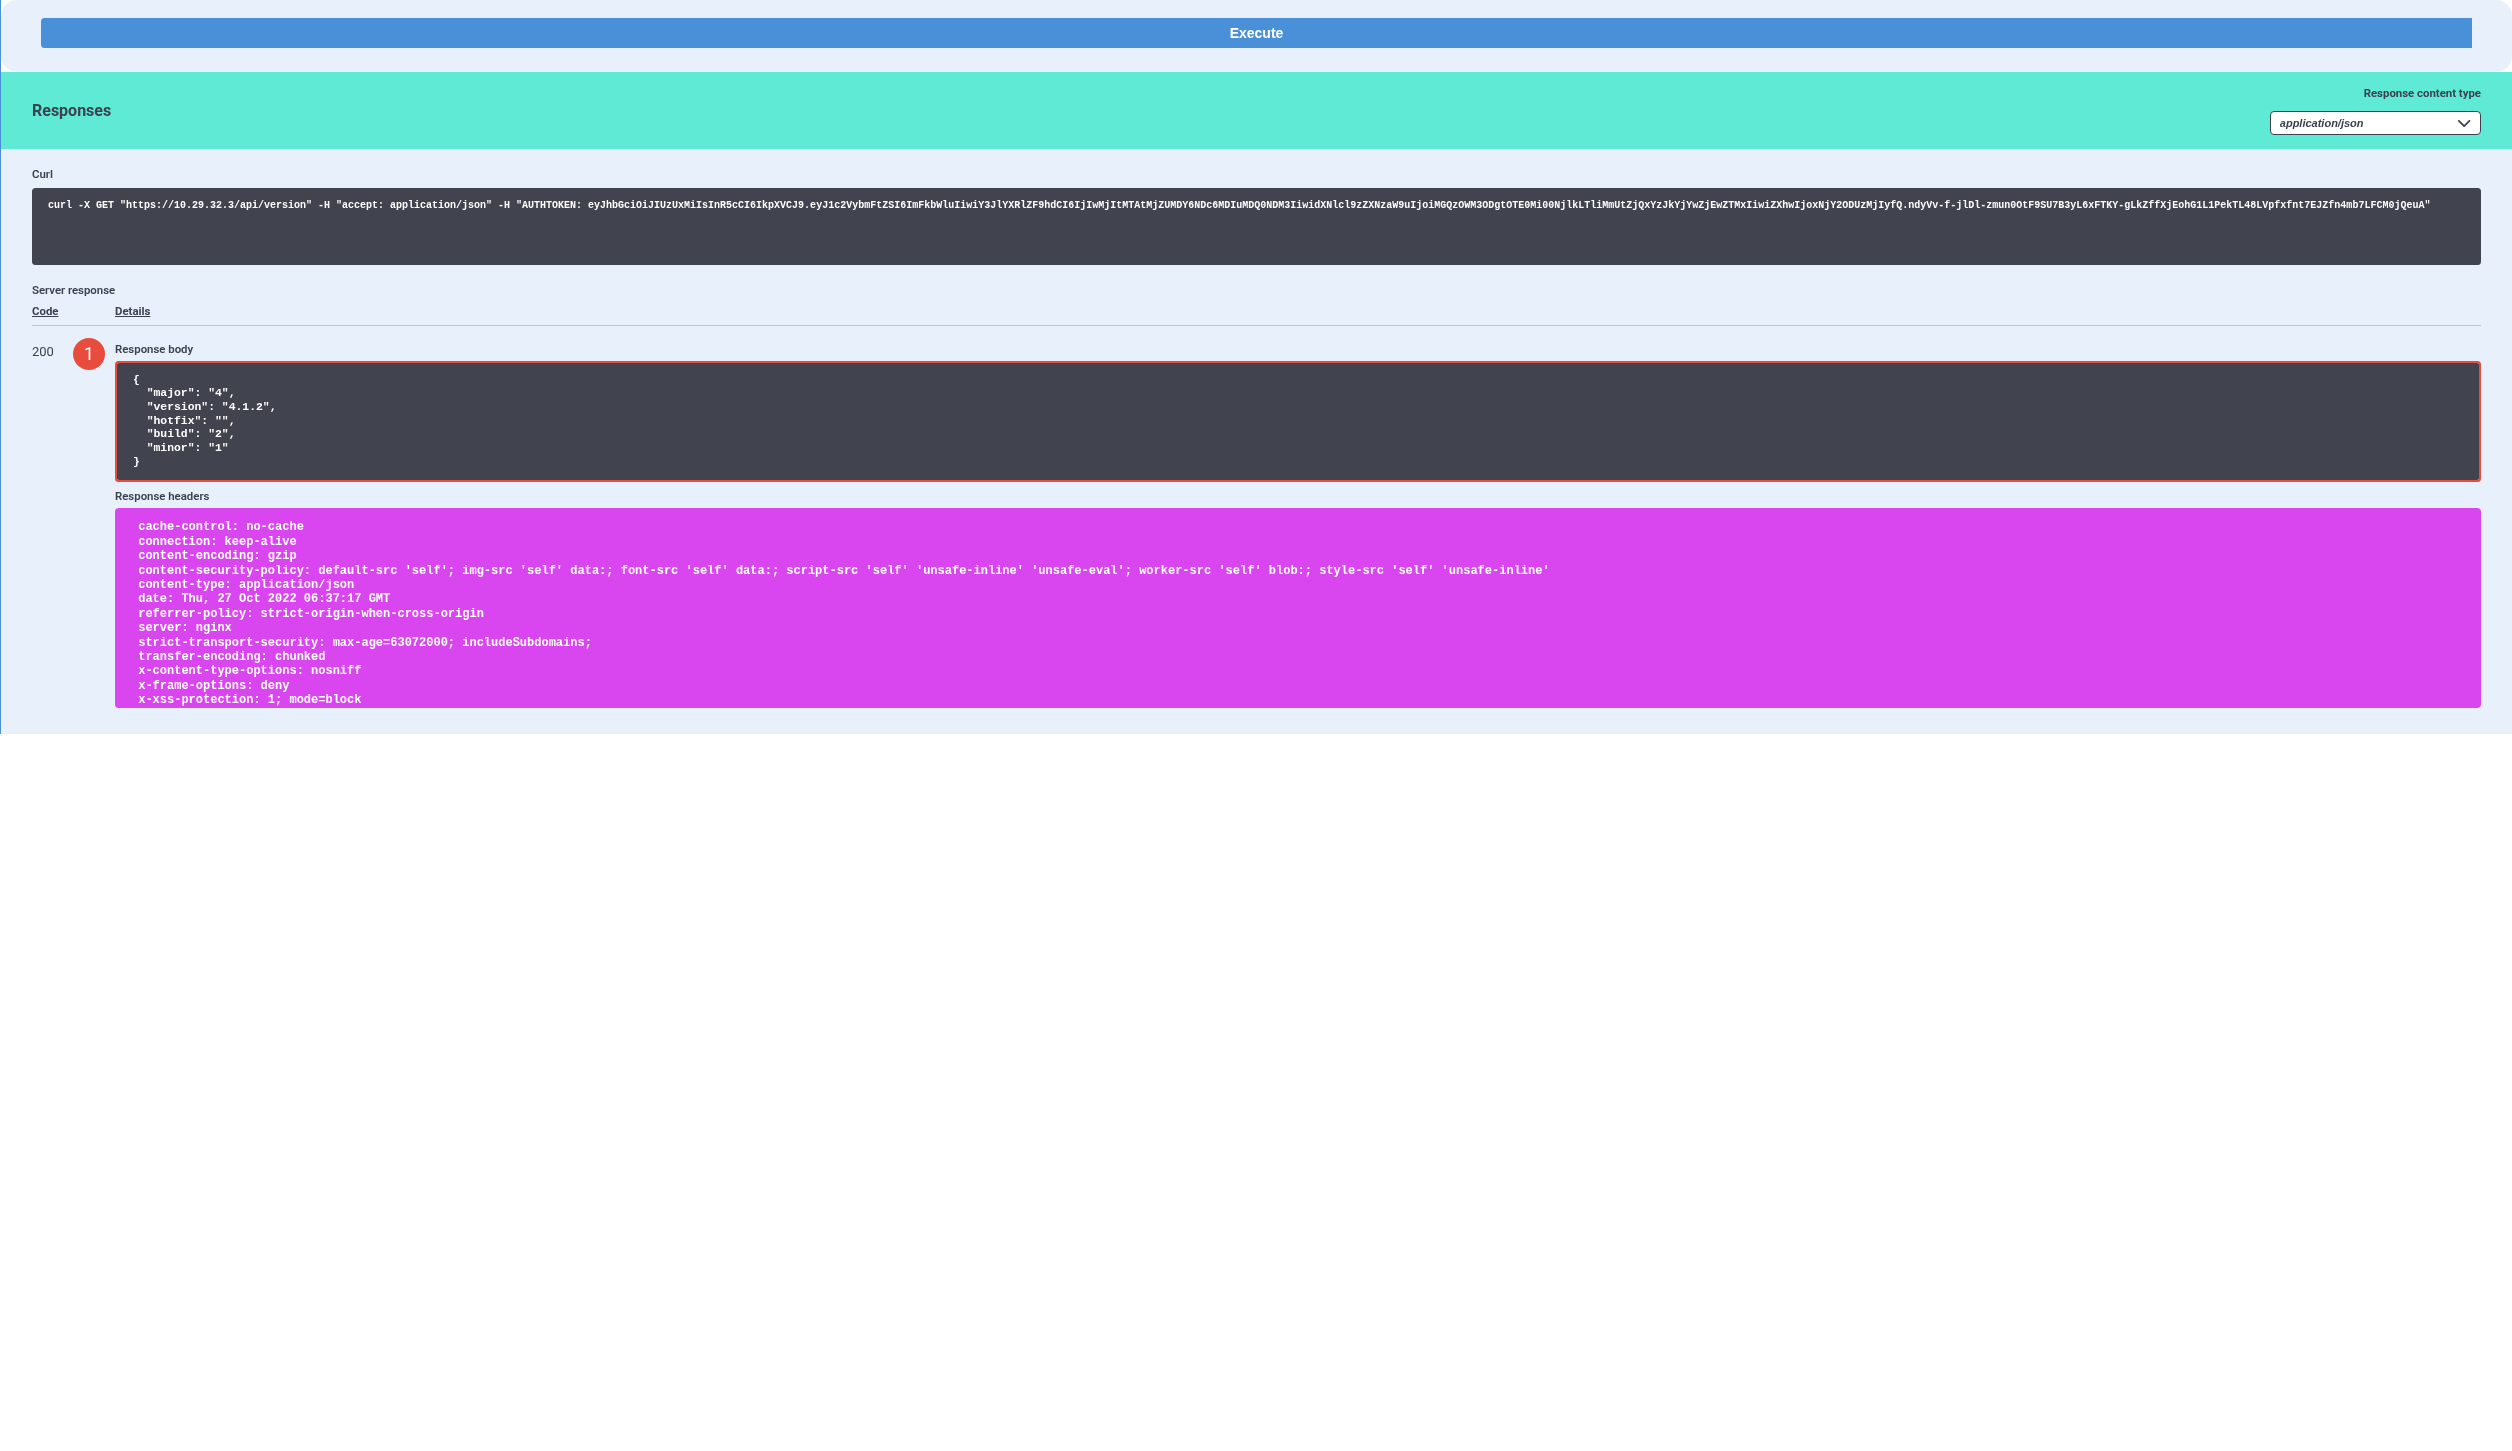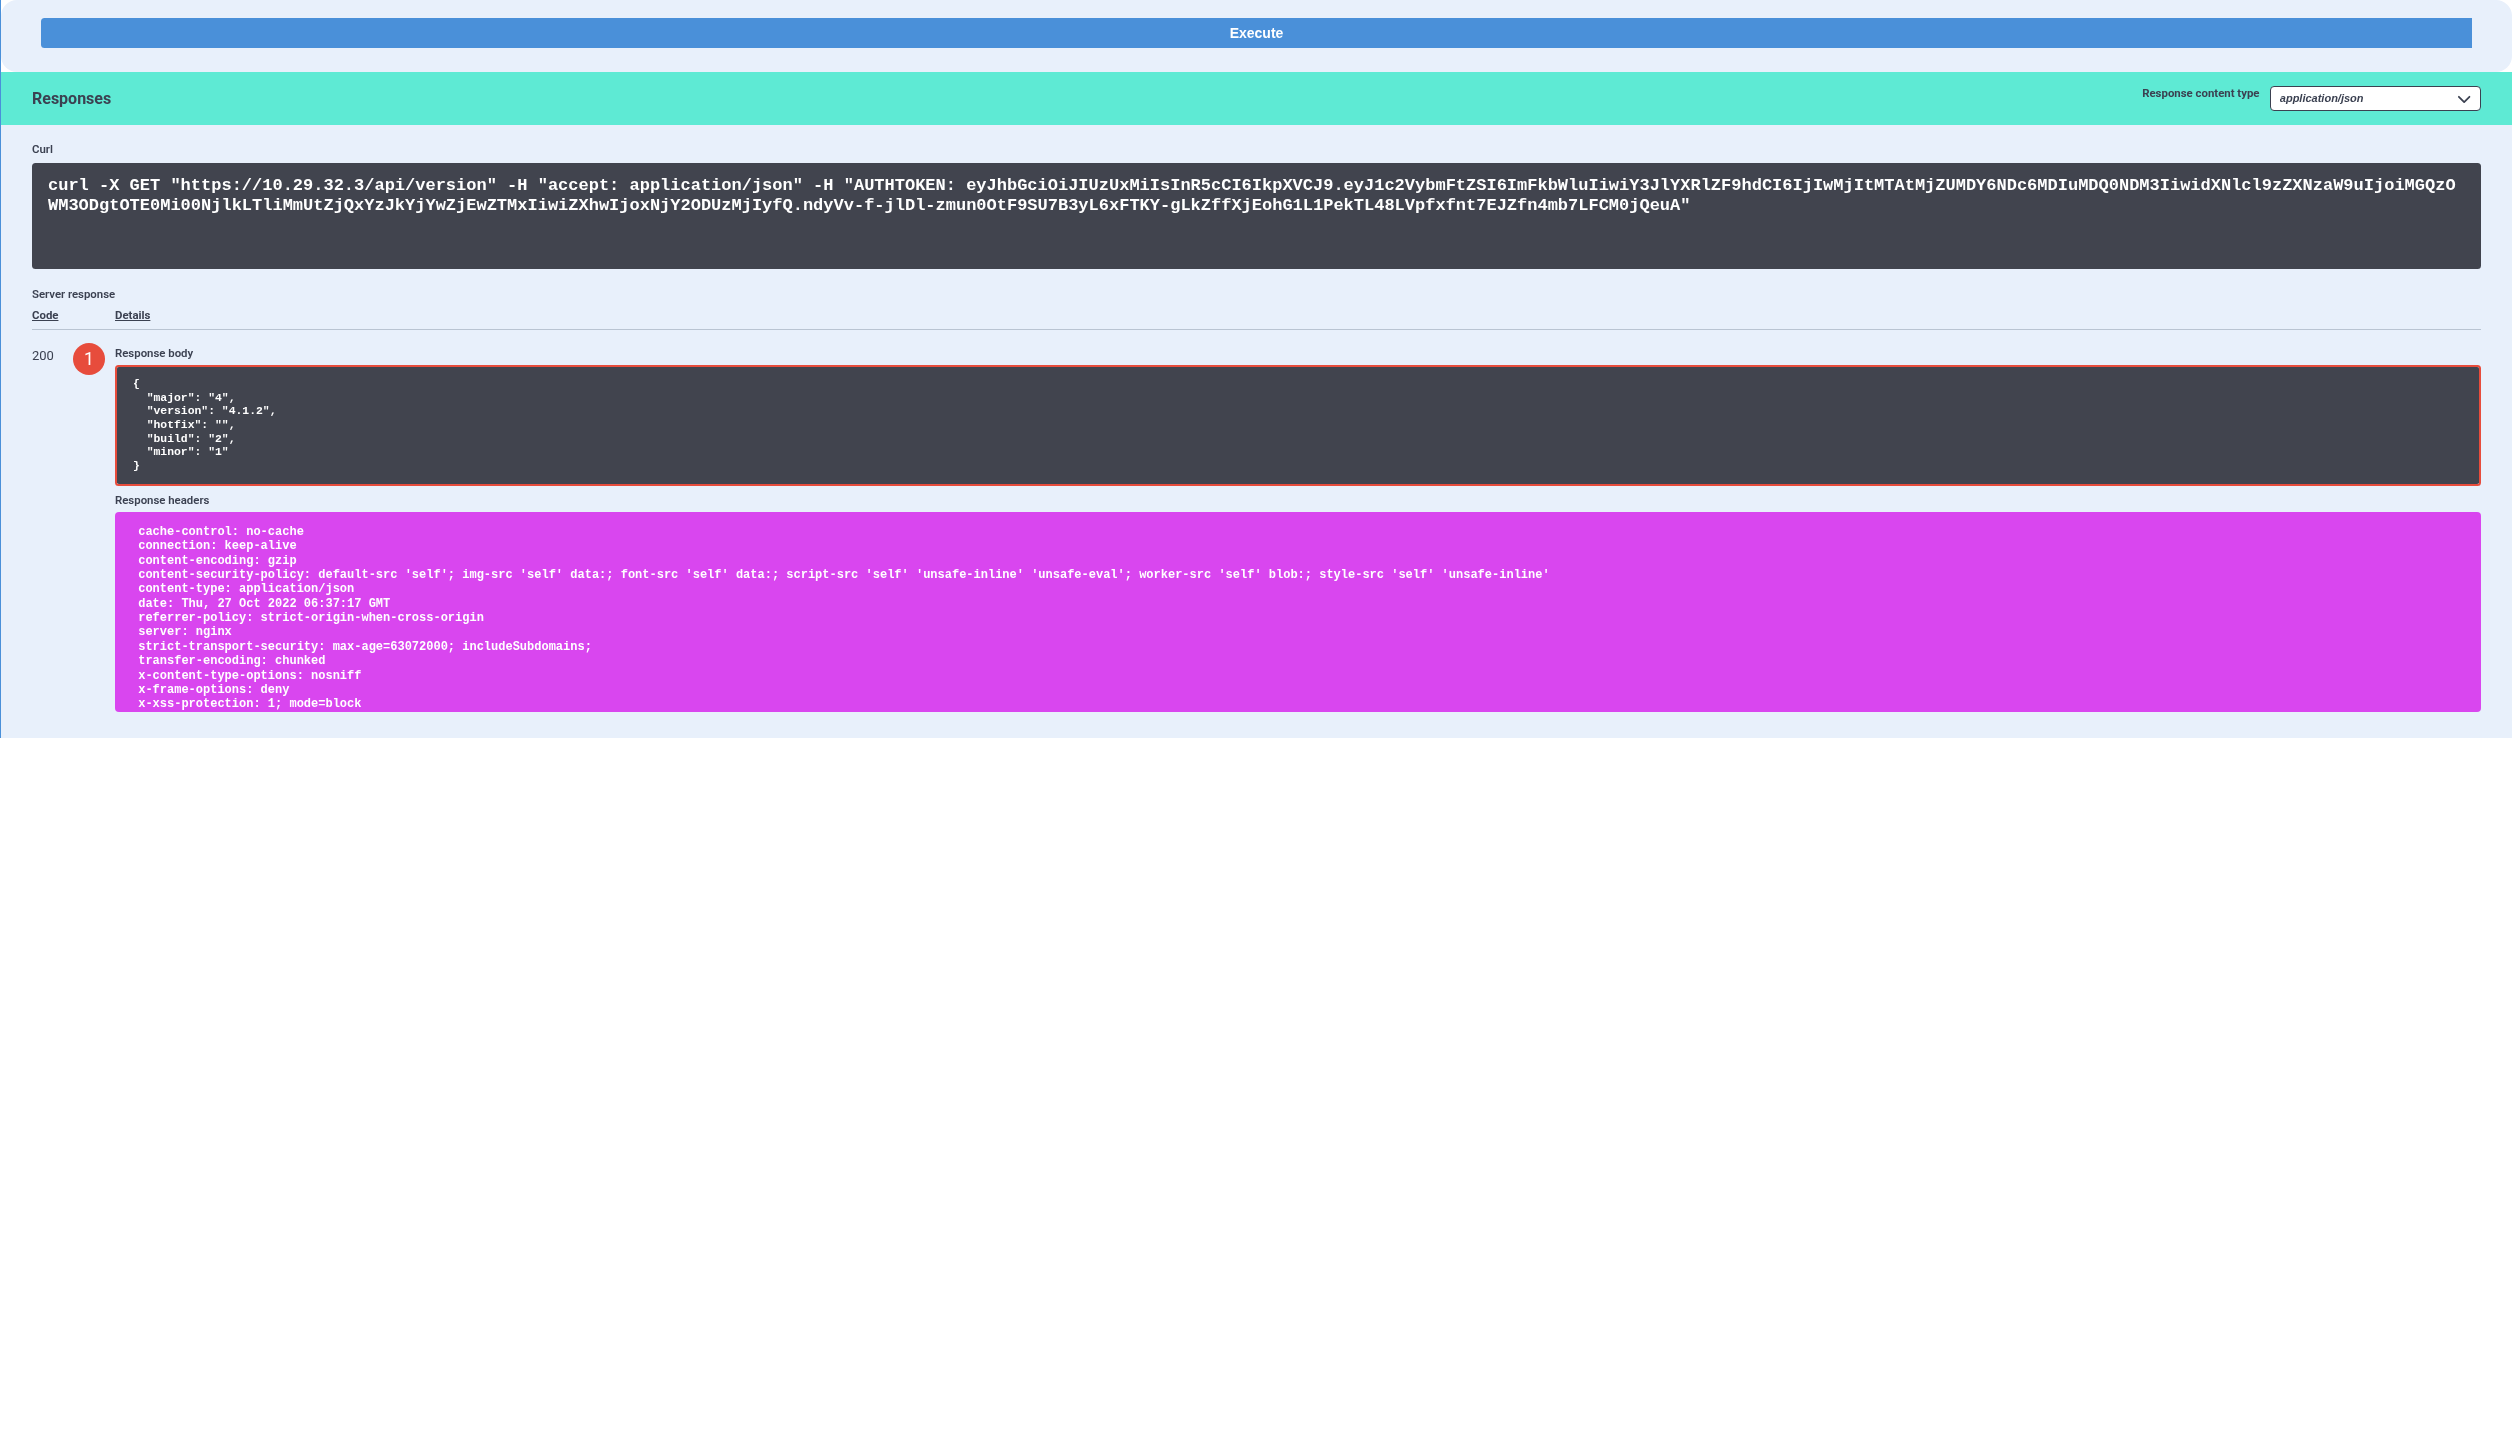--- a/index.html
+++ b/index.html
@@ -52,22 +52,23 @@
       background: #5eead4;
       padding: 14px 31px;
     }
     .responses-title {
       font-size: 16px;
       font-weight: 700;
       color: #3b4151;
     }
     .content-type-wrapper {
       display: flex;
-      align-items: flex-start;
+      align-items: flex-end;
       gap: 10.5px;
+      flex-direction: column;
     }
     .content-type-label {
       font-size: 11.4px;
       font-weight: 700;
       color: #3b4151;
     }
     .content-type-select {
       border: 1.8px solid #3b4151;
       border-radius: 4px;
       padding: 5.3px 32px 5.3px 8.8px;
@@ -99,21 +100,21 @@
       font-weight: 600;
       color: #3b4151;
       margin-bottom: 7px;
     }
     .code-block {
       background: #41444e;
       color: #fff;
       padding: 12.3px 16px;
       border-radius: 3.5px;
       font-family: "Courier New", Courier, monospace;
-      font-size: 17px;
+      font-size: 10px;
       font-weight: 700;
       line-height: 1.2;
       white-space: pre-wrap;
       word-break: break-all;
       min-height: 53px;
     }
     .curl-block {
       margin-bottom: 17.6px;
       padding-bottom: 53px;
     }

